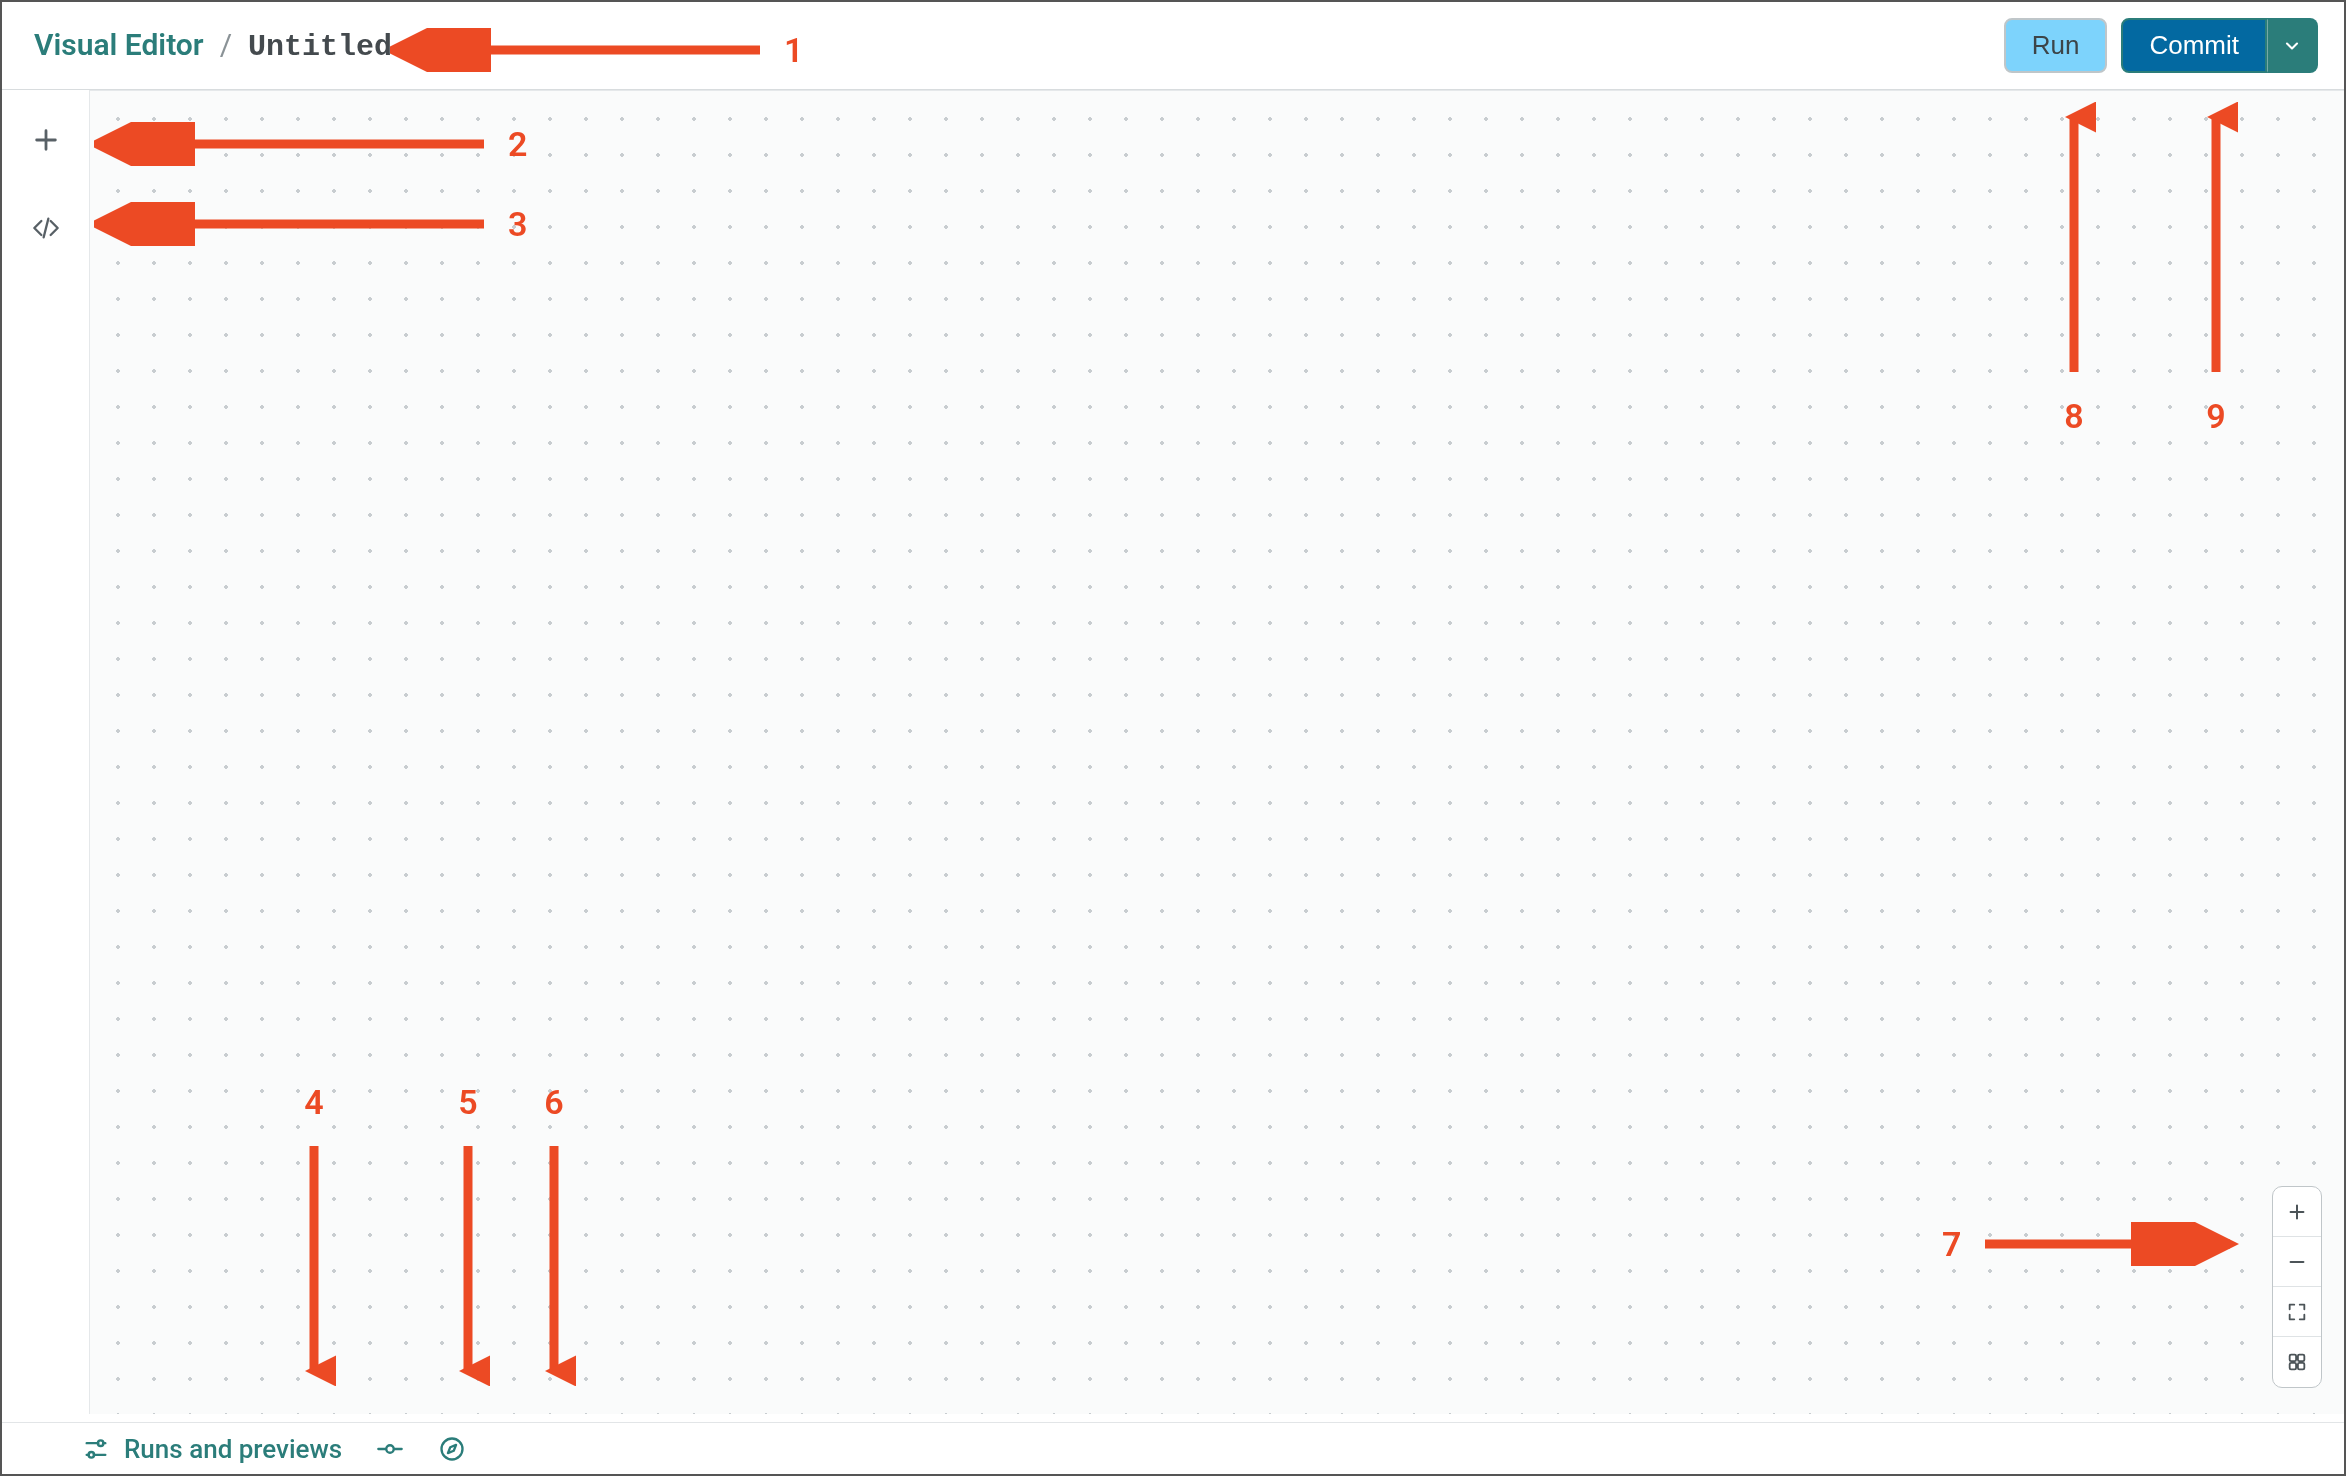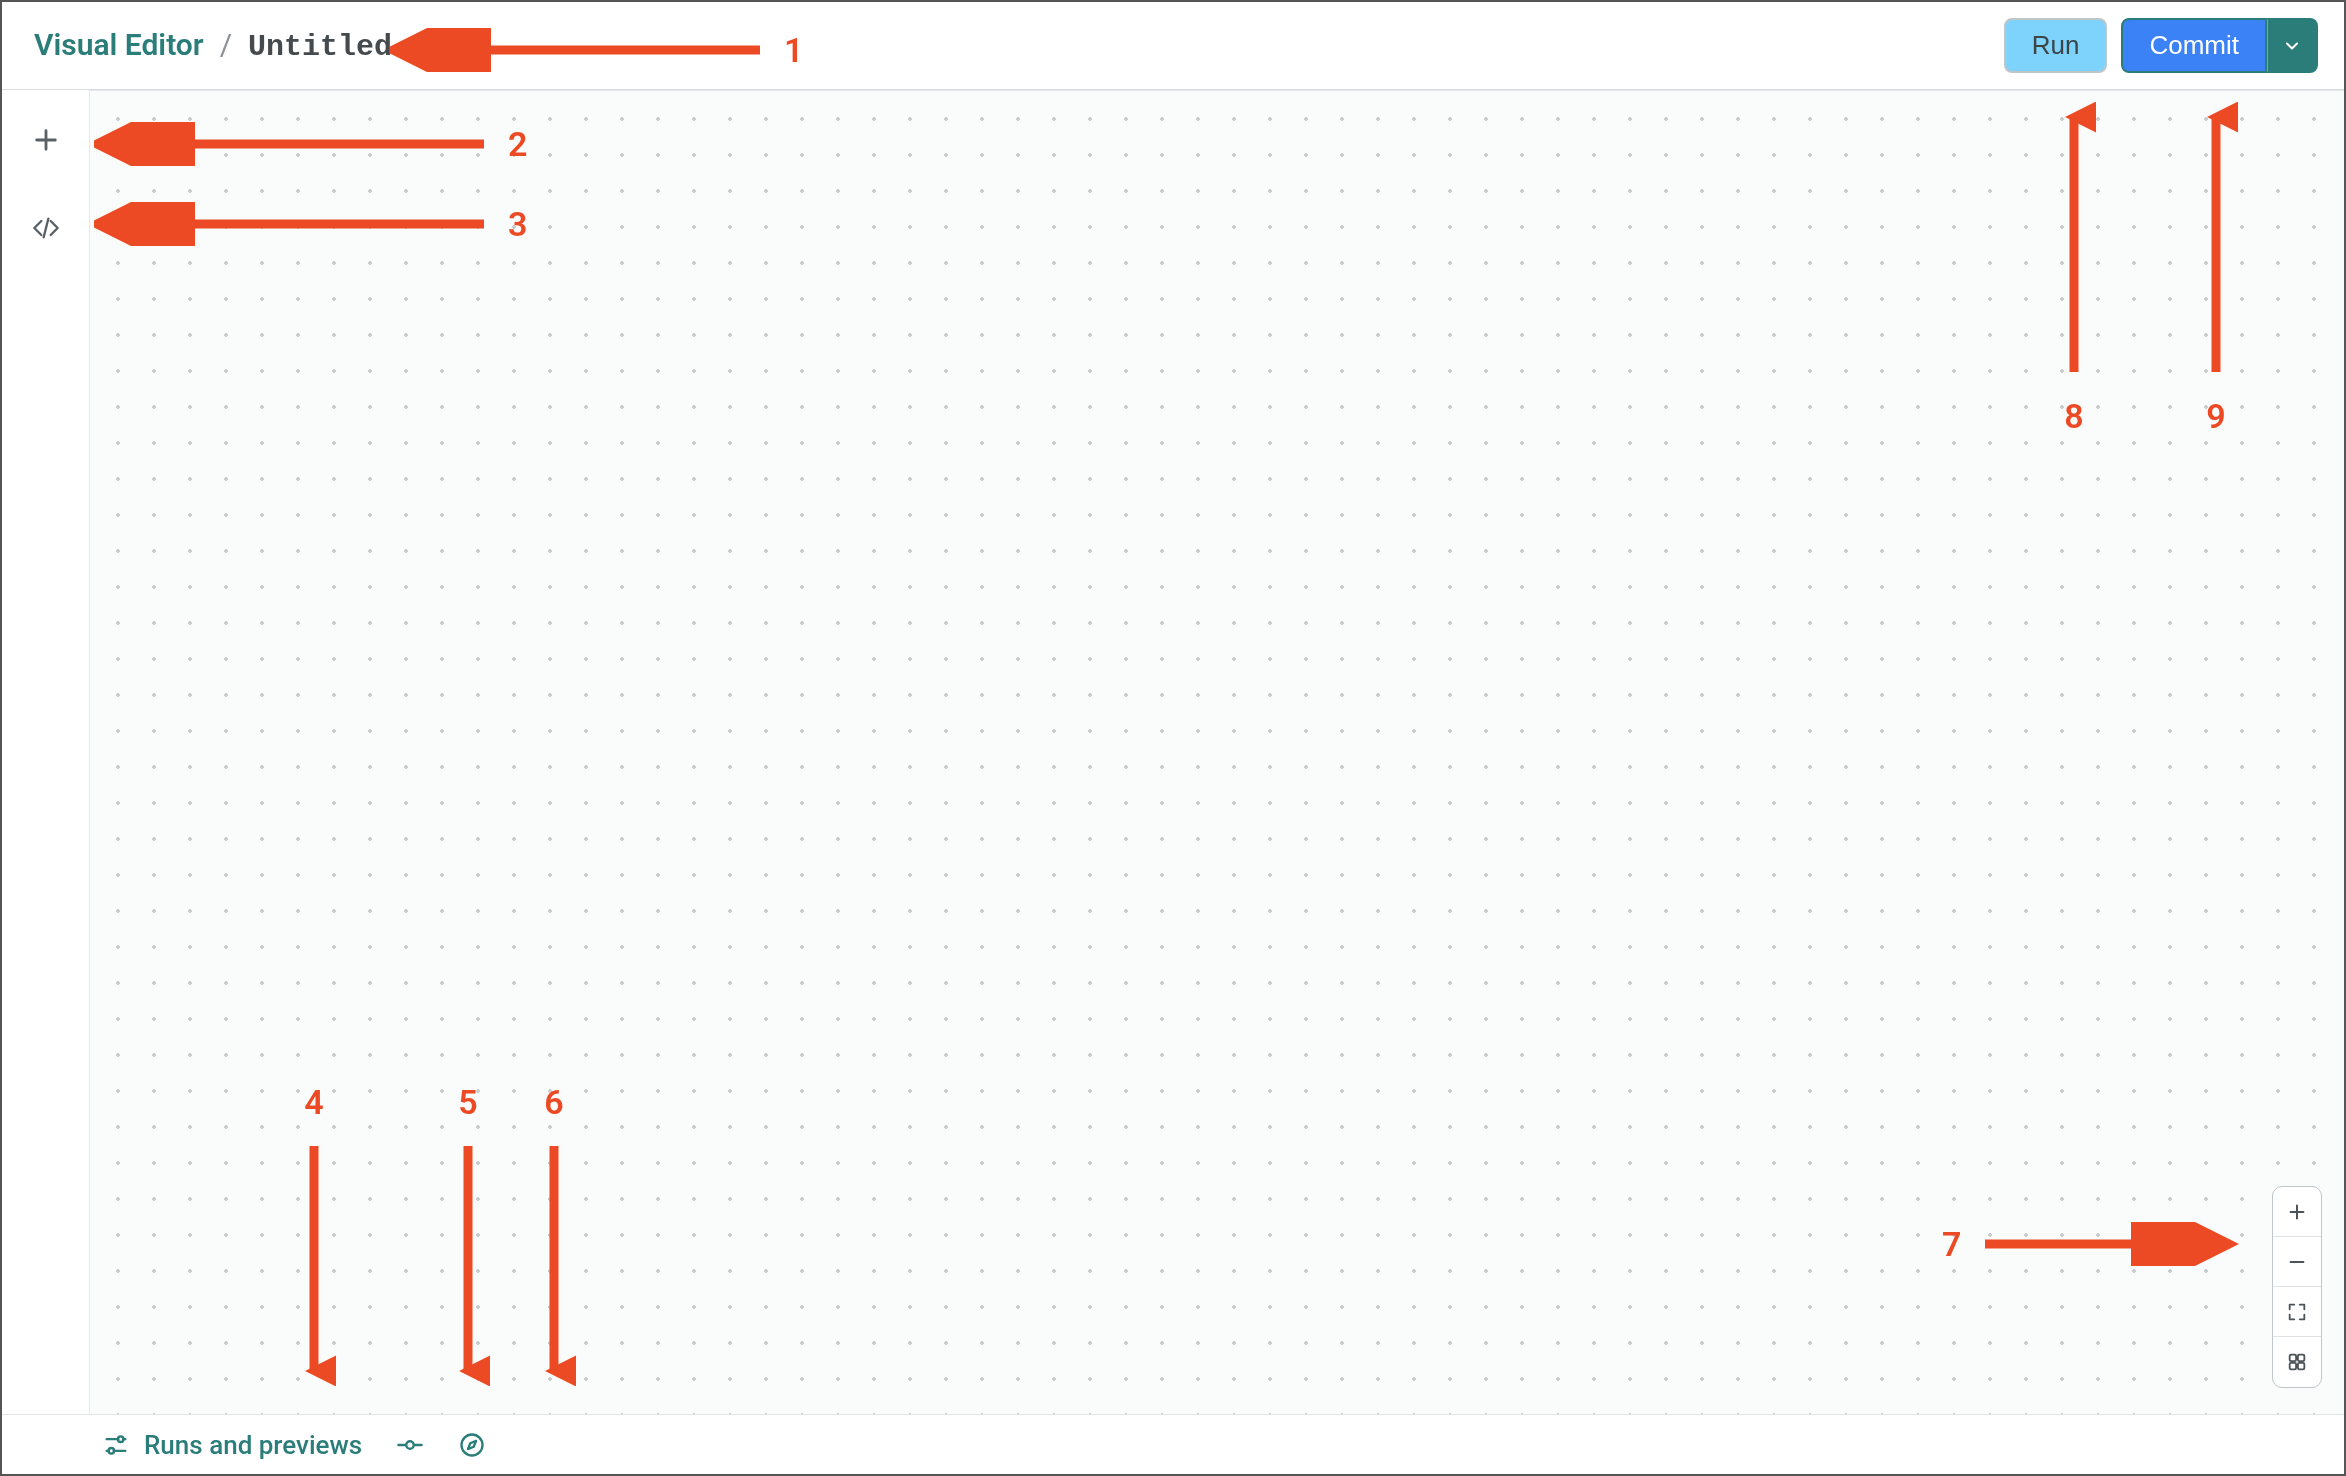--- a/index.html
+++ b/index.html
@@ -37,21 +37,21 @@
     font-weight: 500;
     border-radius: 8px;
     padding: 10px 26px;
     cursor: pointer;
     border: 2px solid #bfc6c9;
     background: #7dd3fc;
     color: #3c4448;
   }
   .commit-group { display: flex; }
   .btn-commit {
-    background: #3b82f6;
+    background: #0369a1;
     border: 2px solid #2b7d7a;
     color: #fff;
     border-top-right-radius: 0;
     border-bottom-right-radius: 0;
   }
   .btn-commit-dd {
     background: #2b7d7a;
     border: 2px solid #2b7d7a;
     border-left: 1px solid rgba(255,255,255,.35);
     color: #fff;
@@ -110,26 +110,26 @@
     display:flex;align-items:center;justify-content:center;
     color:#4c5458; cursor:pointer;
     border-bottom: 1px solid #dfe3e5;
   }
   .zoom-btn:last-child { border-bottom: none; }
   .zoom-btn svg { width: 22px; height: 22px; }
 
   
   .footer {
     position:absolute; left:0; right:0; bottom:0;
-    height: 60px;
+    height: 52px;
     border-top: 1px solid #e2e5e7;
     display:flex;
     align-items:center;
     gap: 34px;
-    padding-left: 100px;
+    padding-left: 80px;
     color: #2b7d7a;
     font-size: 26px;
     font-weight: 500;
     background:#fff;
   }
   .footer-item { display:flex; align-items:center; gap:14px; cursor:pointer; }
   .footer-item svg { width:28px; height:28px; }
   .footer-icon-btn { cursor:pointer; display:flex; }
   .footer-icon-btn svg { width:28px; height:28px; color:#2b7d7a; }
 

